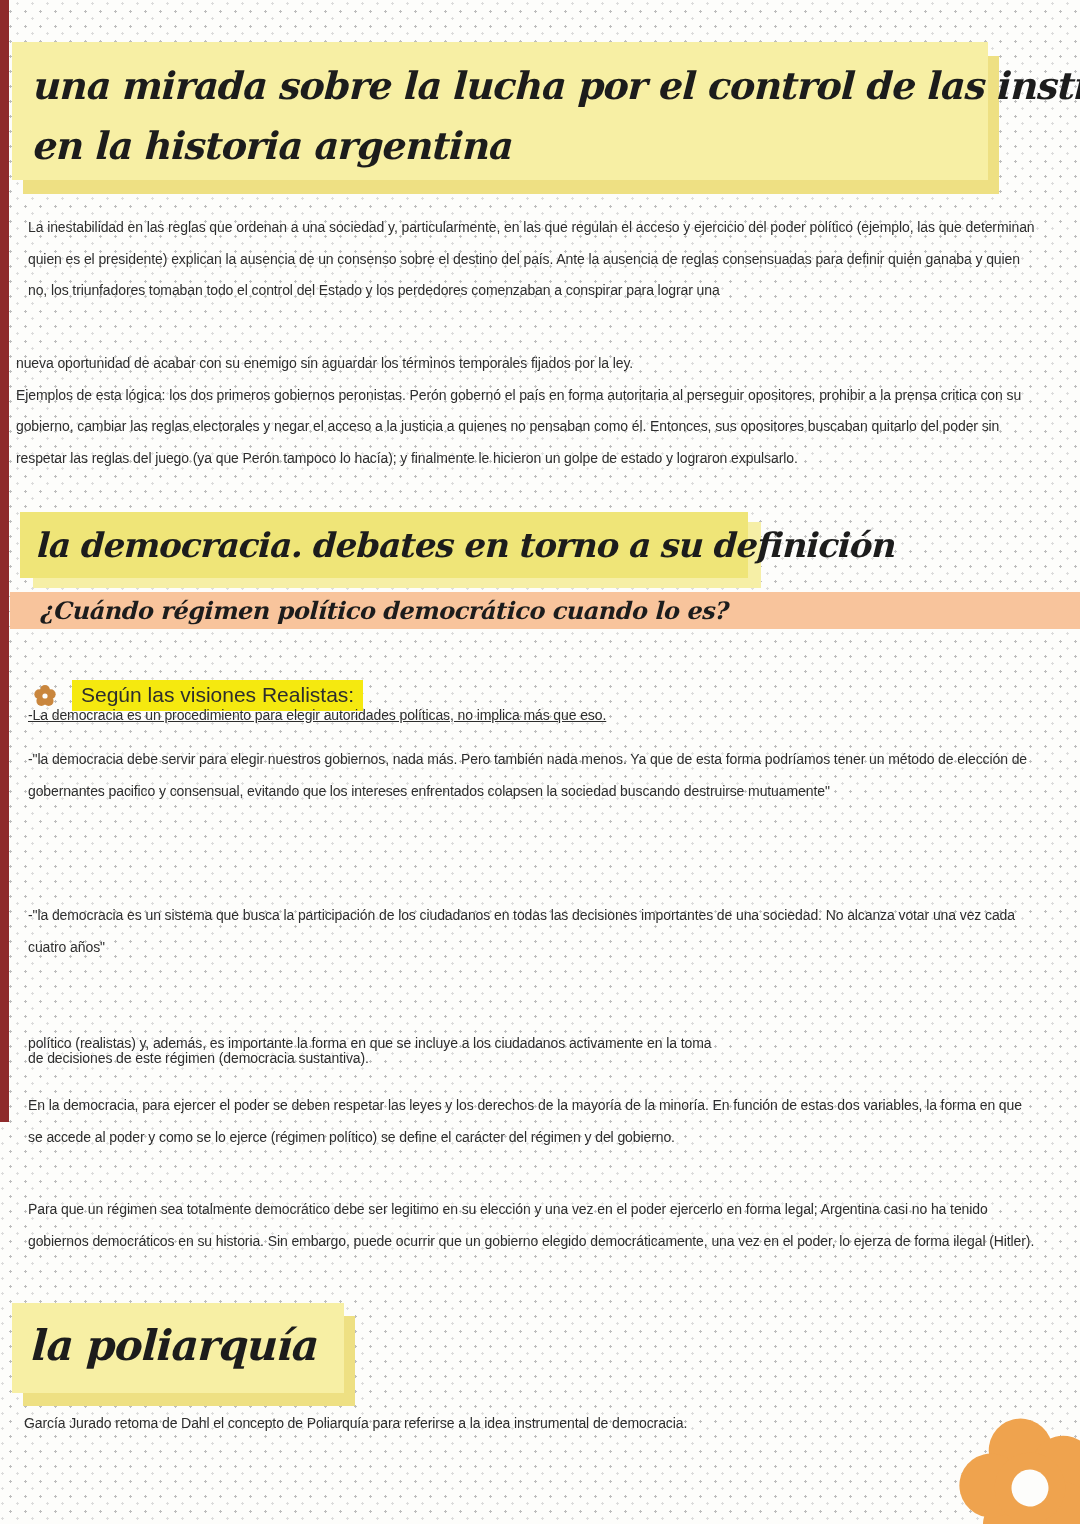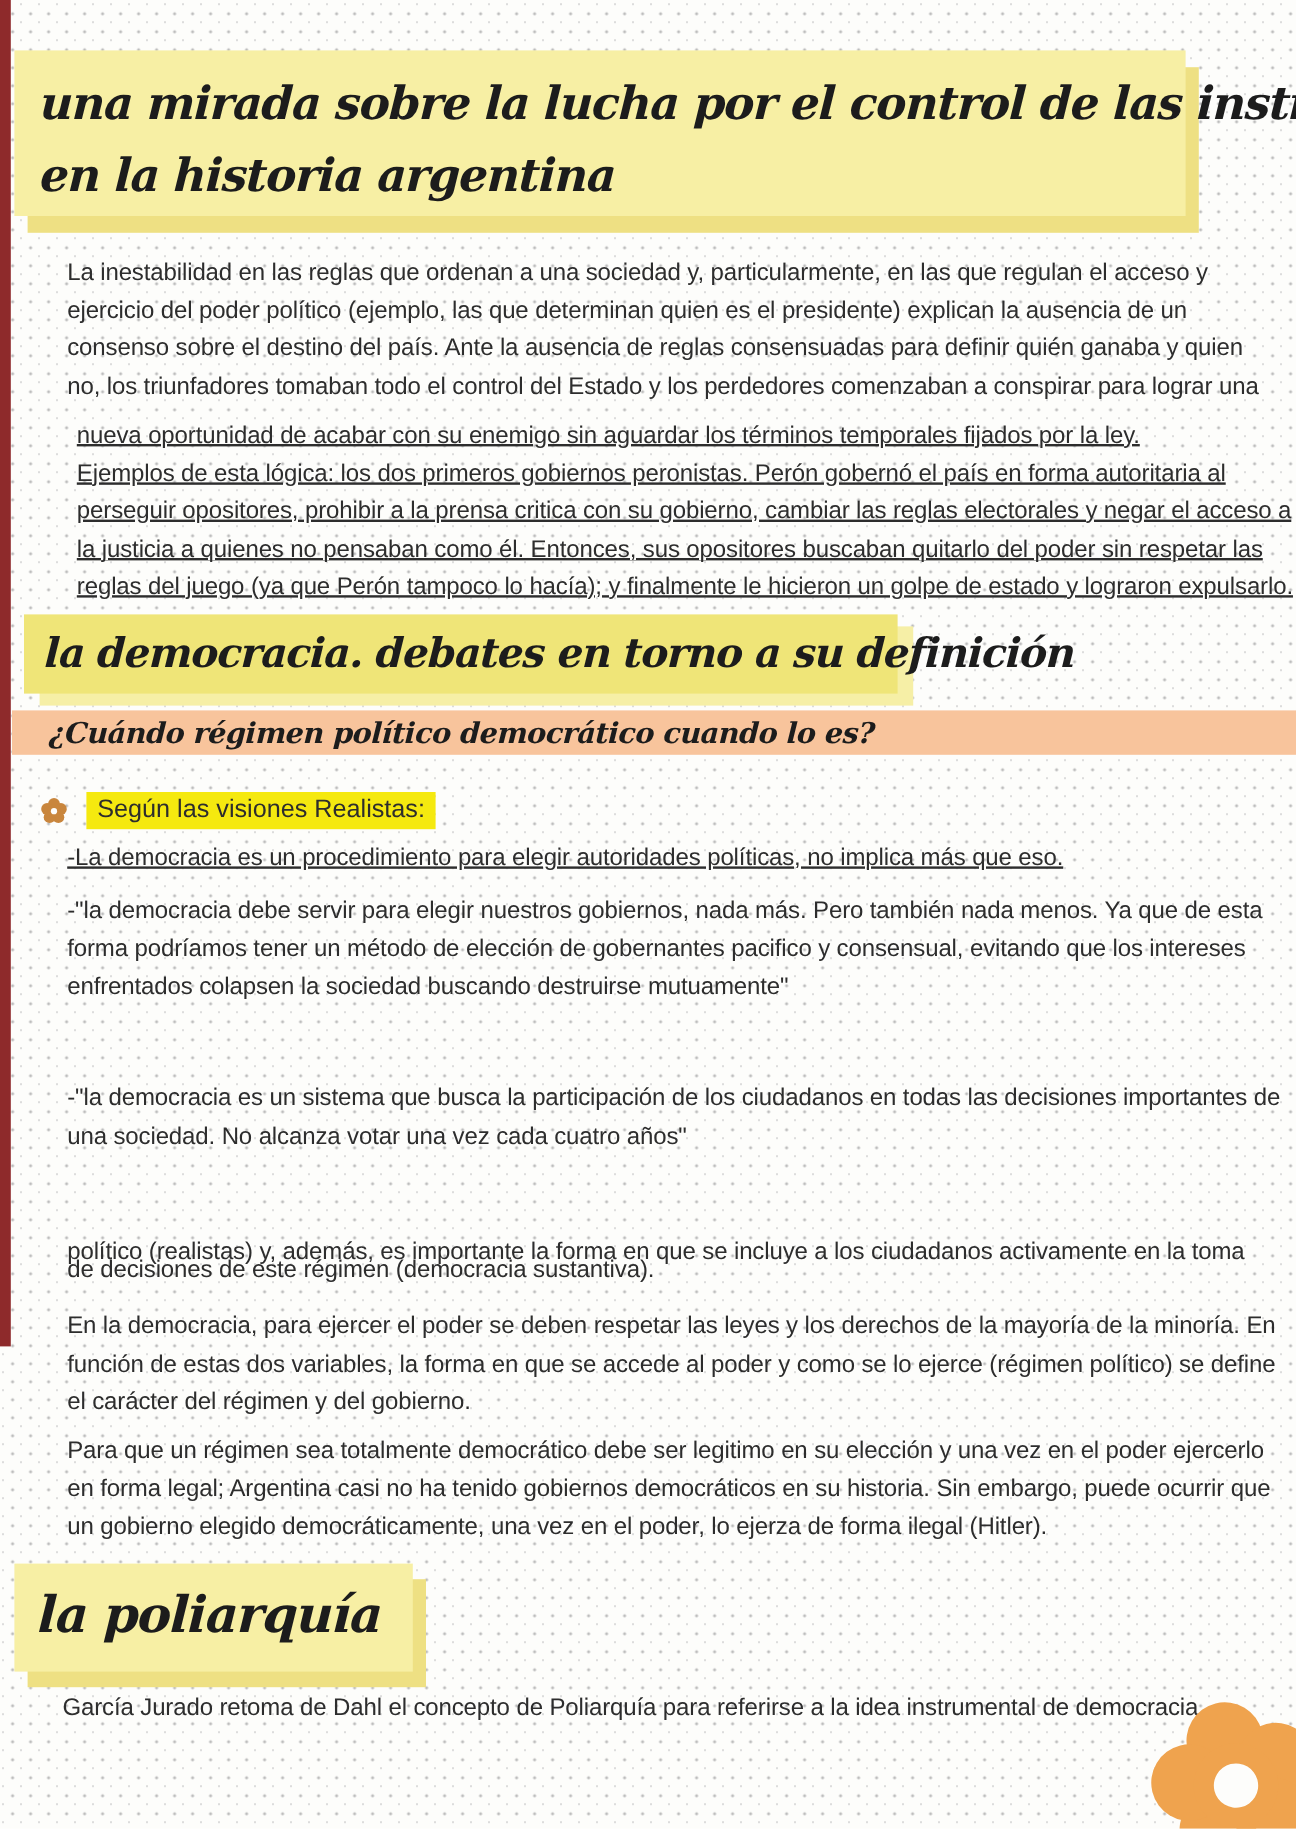--- a/index.html
+++ b/index.html
@@ -82,25 +82,24 @@
     width: 332px; height: 90px;
     background: #f7efa4;
     box-shadow: 11px 13px 0 0 #eee083;
     padding: 10px 0 0 18px;
   }
   .poli-block .line { font-size: 42px; line-height: 66px; white-space: nowrap; }
 
   
   .para {
     position: absolute;
-    font-size: 20px;
+    font-size: 14px;
     line-height: 31.5px;
     letter-spacing: -0.1px;
     color: #2d2d2d;
-    margin-left: 28px;
   }
   .nowrap { white-space: nowrap; }
 
   
   .bullet-row {
     position: absolute;
     display: flex; align-items: center; gap: 14px;
   }
   .bullet-row .flower { width: 26px; height: 26px; color: #c9863d; flex: 0 0 auto; }
   .hl {
@@ -126,35 +125,35 @@
 
   <div class="stripe"></div>
 
   <div class="title-block">
     <div class="script line">una mirada sobre la lucha por el control de las instituciones</div>
     <div class="script line">en la historia argentina</div>
   </div>
 
   <div class="para" style="left:28px; top:212px; width:1008px;">La inestabilidad en las reglas que ordenan a una sociedad y, particularmente, en las que regulan el acceso y ejercicio del poder político (ejemplo, las que determinan quien es el presidente) explican la ausencia de un consenso sobre el destino del país. Ante la ausencia de reglas consensuadas para definir quién ganaba y quien no, los triunfadores tomaban todo el control del Estado y los perdedores comenzaban a conspirar para lograr una</div>
 
-  <div class="para" style="left:36px; top:348px; width:1014px;text-decoration:underline;">
+  <div class="para" style="left:16px; top:348px; width:1014px;">
     <div>nueva oportunidad de acabar con su enemigo sin aguardar los términos temporales fijados por la ley.</div>
     <div>Ejemplos de esta lógica: los dos primeros gobiernos peronistas. Perón gobernó el país en forma autoritaria al perseguir opositores, prohibir a la prensa critica con su gobierno, cambiar las reglas electorales y negar el acceso a la justicia a quienes no pensaban como él. Entonces, sus opositores buscaban quitarlo del poder sin respetar las reglas del juego (ya que Perón tampoco lo hacía); y finalmente le hicieron un golpe de estado y lograron expulsarlo.</div>
   </div>
 
   <div class="demo-header">
     <div class="script line">la democracia. debates en torno a su definición</div>
   </div>
 
 
   <div class="question-bar">
     <div class="script line">¿Cuándo régimen político democrático cuando lo es?</div>
   </div>
 
-  <div class="bullet-row" style="left:32px; top:660px;">
+  <div class="bullet-row" style="left:32px; top:680px;">
     <svg class="flower" viewBox="0 0 100 100" aria-hidden="true">
       <g fill="currentColor">
         <circle cx="50" cy="27" r="19"></circle>
           <circle cx="72" cy="43" r="19"></circle>
         <circle cx="64" cy="69" r="19"></circle>
           <circle cx="36" cy="69" r="19"></circle>
         <circle cx="28" cy="43" r="19"></circle>
           <circle cx="50" cy="50" r="21"></circle>
       </g>
       <circle cx="50" cy="50" r="10" fill="#fdfdfb"></circle>

